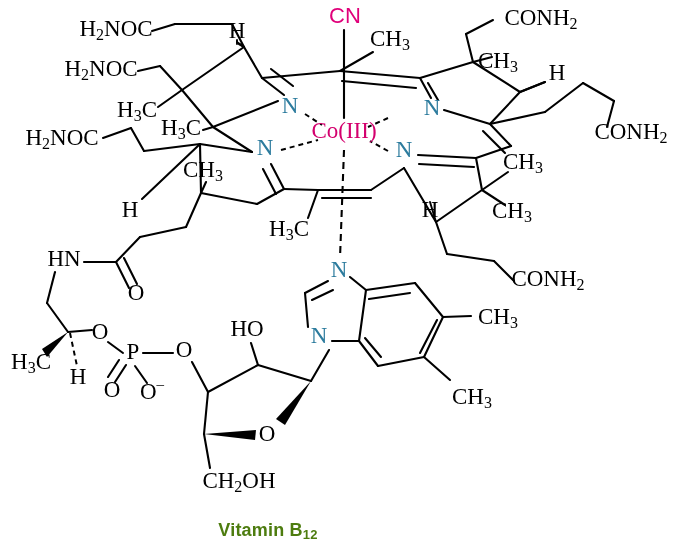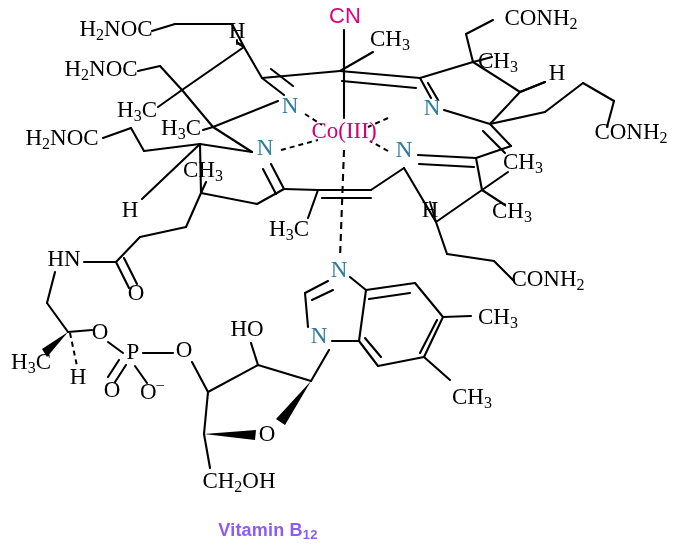--- a/index.html
+++ b/index.html
@@ -16,21 +16,21 @@
   .wedge{fill:#000;stroke:none;}
   .atom{font-family:"Liberation Serif",serif;font-size:23px;fill:#000;
         text-anchor:middle;dominant-baseline:middle;}
   .sub{font-size:16px;}
   .n-atom{fill:#2D7C9E;}
   .co-atom{fill:#D4006E;font-size:23px;}
   .cn-atom{fill:#E0007A;font-family:"Liberation Sans",sans-serif;font-size:22px;}
   .sup{font-size:15px;}
   #caption{position:absolute;left:0;bottom:11px;width:536px;text-align:center;
            font-family:"Liberation Sans",sans-serif;font-weight:bold;
-           font-size:18px;color:#8b5cf6;letter-spacing:0.2px;}
+           font-size:18px;color:#4d7c0f;letter-spacing:0.2px;}
   #caption .csub{font-size:13px;vertical-align:-3px;}
 </style>
 </head>
 <body>
 
 <div id="stage">
 
   <svg id="mol" viewBox="0 0 677 553">
 
     <g>

